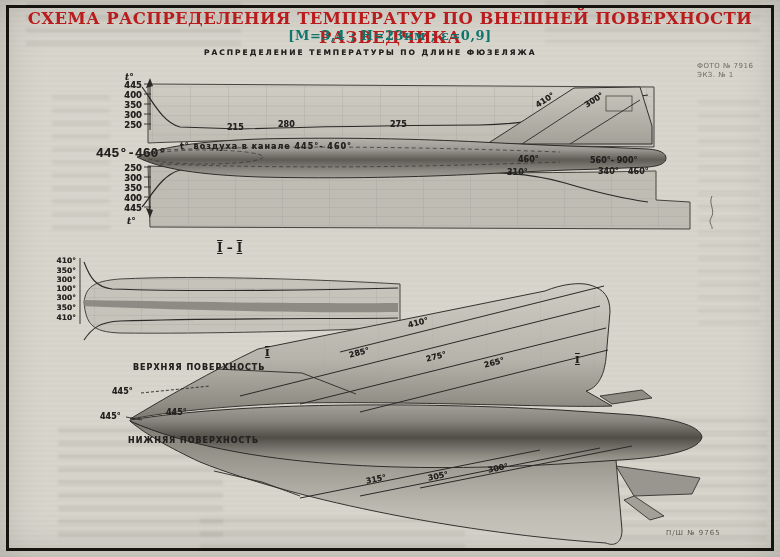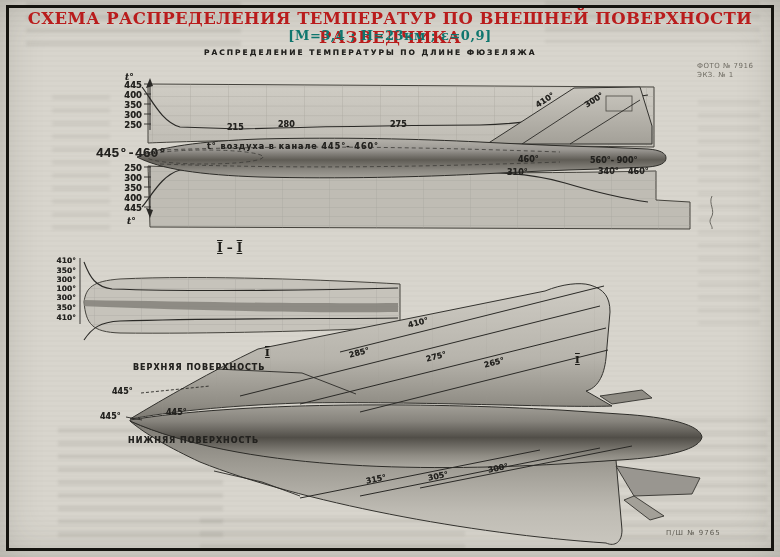--- a/index.html
+++ b/index.html
@@ -180,21 +180,21 @@
   <span class="lb tsym" style="left:125px;top:72px;">t°</span>
   <span class="lb axv" style="left:116px;top:80px;">445</span>
   <span class="lb axv" style="left:116px;top:90px;">400</span>
   <span class="lb axv" style="left:116px;top:100px;">350</span>
   <span class="lb axv" style="left:116px;top:110px;">300</span>
   <span class="lb axv" style="left:116px;top:120px;">250</span>
   <span class="lb" style="left:96px;top:146px;font-size:13px;font-family:Liberation Mono, monospace;">445°-460°</span>
   <span class="lb" style="left:227px;top:123px;">215</span>
   <span class="lb" style="left:278px;top:120px;">280</span>
   <span class="lb" style="left:390px;top:120px;">275</span>
-  <span class="lb" style="left:207px;top:142px;letter-spacing:1px;">t° воздуха в канале 445°- 460°</span>
+  <span class="lb" style="left:180px;top:142px;letter-spacing:1px;">t° воздуха в канале 445°- 460°</span>
   <span class="lb r33" style="left:534px;top:102px;">410°</span>
   <span class="lb r33" style="left:583px;top:102px;">300°</span>
   <span class="lb" style="left:518px;top:155px;">460°</span>
   <span class="lb" style="left:590px;top:156px;">560°- 900°</span>
   <span class="lb" style="left:507px;top:168px;">310°</span>
   <span class="lb" style="left:598px;top:167px;">340°</span>
   <span class="lb" style="left:628px;top:167px;">460°</span>
   <span class="lb axv" style="left:116px;top:163px;">250</span>
   <span class="lb axv" style="left:116px;top:173px;">300</span>
   <span class="lb axv" style="left:116px;top:183px;">350</span>

